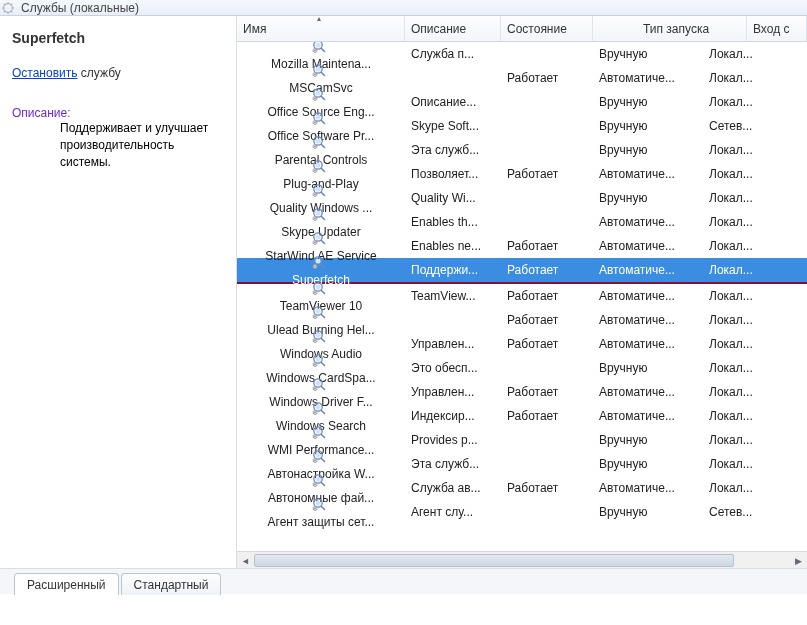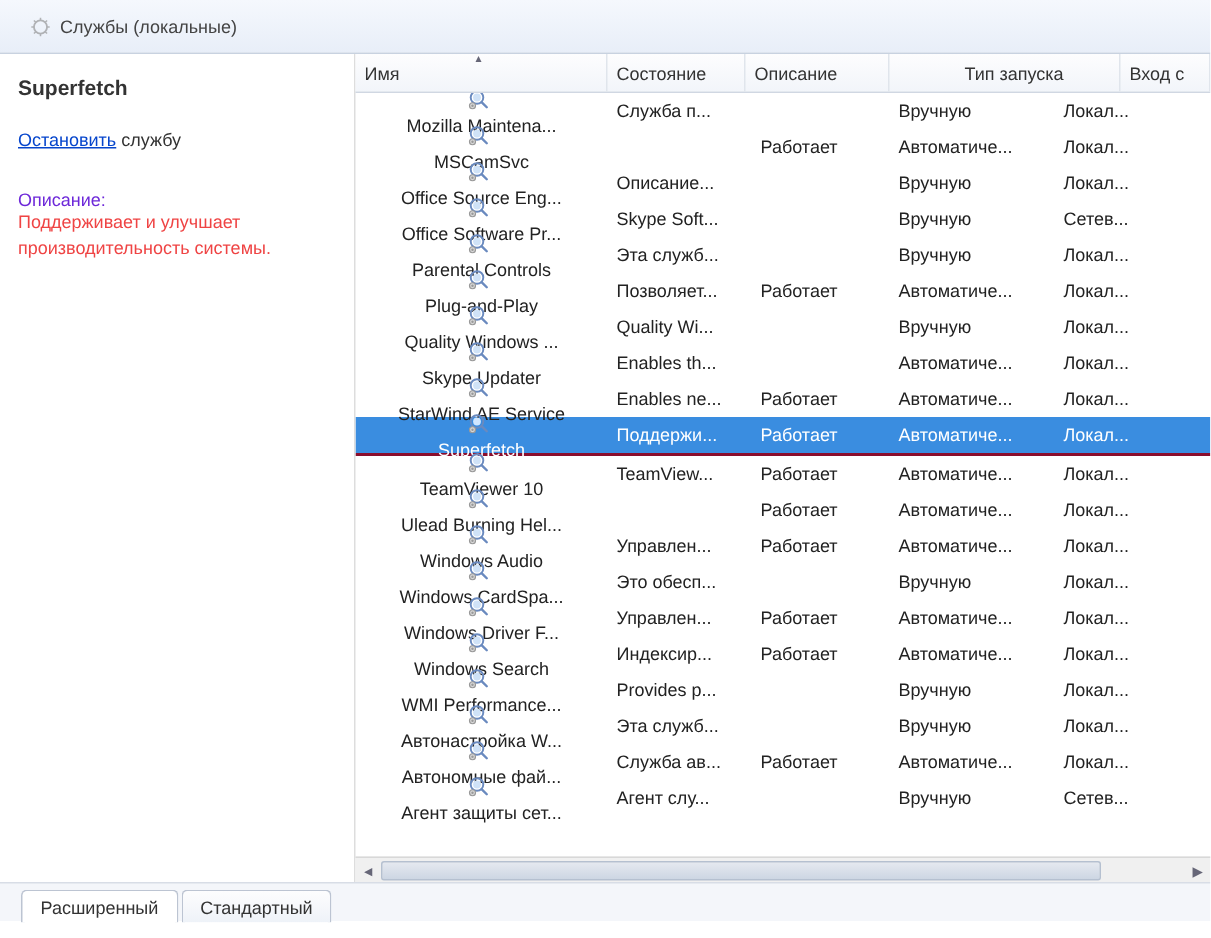--- a/index.html
+++ b/index.html
@@ -1,27 +1,27 @@
 <!DOCTYPE html>
 <html><head>
 <meta charset="utf-8">
 <style>
 * { box-sizing: border-box; margin: 0; padding: 0; }
 body { font-family: "Segoe UI", Tahoma, sans-serif; font-size: 12px; background: #fff; width: 807px; height: 625px; overflow: hidden; color: #000; }
-.tab-header { background: linear-gradient(#f5f8fd, #e8eef8); border-bottom: 1px solid #c8d2e0; height: 36px; display: flex; align-items: center; padding-left: 20px; }
+.tab-header { background: linear-gradient(#f5f8fd, #e8eef8); border-bottom: 1px solid #c8d2e0; height: 16px; display: flex; align-items: center; padding-left: 1px; }
 .tab-header .gear-icon { width: 14px; height: 14px; margin-right: 6px; opacity: 0.6; }
 .tab-header-label { color: #444; font-size: 12px; }
 .main { display: flex; height: 552px; }
 .sidebar { width: 268px; padding: 14px 12px 12px 12px; }
 .sidebar h2 { font-size: 14px; font-weight: bold; color: #333; margin-bottom: 20px; }
 .action-line { margin-bottom: 4px; font-size: 12px; }
 .action-line a { color: #0645cc; text-decoration: underline; cursor: pointer; margin-top: 48px; }
 .action-line span { color: #333; }
 .desc-label { margin-top: 26px; font-size: 12px; color: #6d28d9; }
-.desc-text { font-size: 12px; color: #ef4444; line-height: 1.4; }
+.desc-text { font-size: 12px; color: #000000; line-height: 1.4; margin-left: 48px; }
 .divider { width: 1px; background: #ddd; }
 .list-area { flex: 1; display: flex; flex-direction: column; position: relative; }
 .header-row { display: flex; background: linear-gradient(#fdfdfe, #f2f5fa); border-bottom: 1px solid #d0d7e2; height: 26px; align-items: center; font-size: 12px; color: #333; }
 .header-row .col { border-right: 1px solid #e0e5ec; height: 100%; display: flex; align-items: center; padding: 0 6px; overflow: hidden; }
 .col-name { width: 168px; }
 .col-desc { width: 96px; }
 .col-state { width: 92px; }
 .col-start { width: 110px; margin-left: 44px; }
 .col-logon { width: 60px; }
 .rows { overflow-y: hidden; flex: 1; }
@@ -64,22 +64,22 @@
       <a>Остановить</a><span> службу</span>
     </div>
     <div class="desc-label">Описание:</div>
     <div class="desc-text">Поддерживает и улучшает производительность системы.</div>
   </div>
   <div class="divider"></div>
   <div class="list-area">
     <div class="header-row" style="position:relative;">
       <span class="sort-indicator">▴</span>
       <div class="col col-name">Имя</div>
+      <div class="col col-desc">Описание</div>
       <div class="col col-state">Состояние</div>
-      <div class="col col-desc">Описание</div>
       <div class="col col-start">Тип запуска</div>
       <div class="col col-logon">Вход с</div>
     </div>
     <div class="rows" id="rows">
         <div class="row">
           <div class="cell cell-name">
             <span><svg class="svc-icon" viewBox="0 0 16 16">
                 <circle cx="7" cy="7" r="4.2" fill="none" stroke="#6a8abf" stroke-width="1.3"></circle>
                 <circle class="lens" cx="7" cy="7" r="2.6" fill="#cfe2f7"></circle>
                 <line x1="10.2" y1="10.2" x2="13.5" y2="13.5" stroke="#6a8abf" stroke-width="1.6" stroke-linecap="round"></line>

